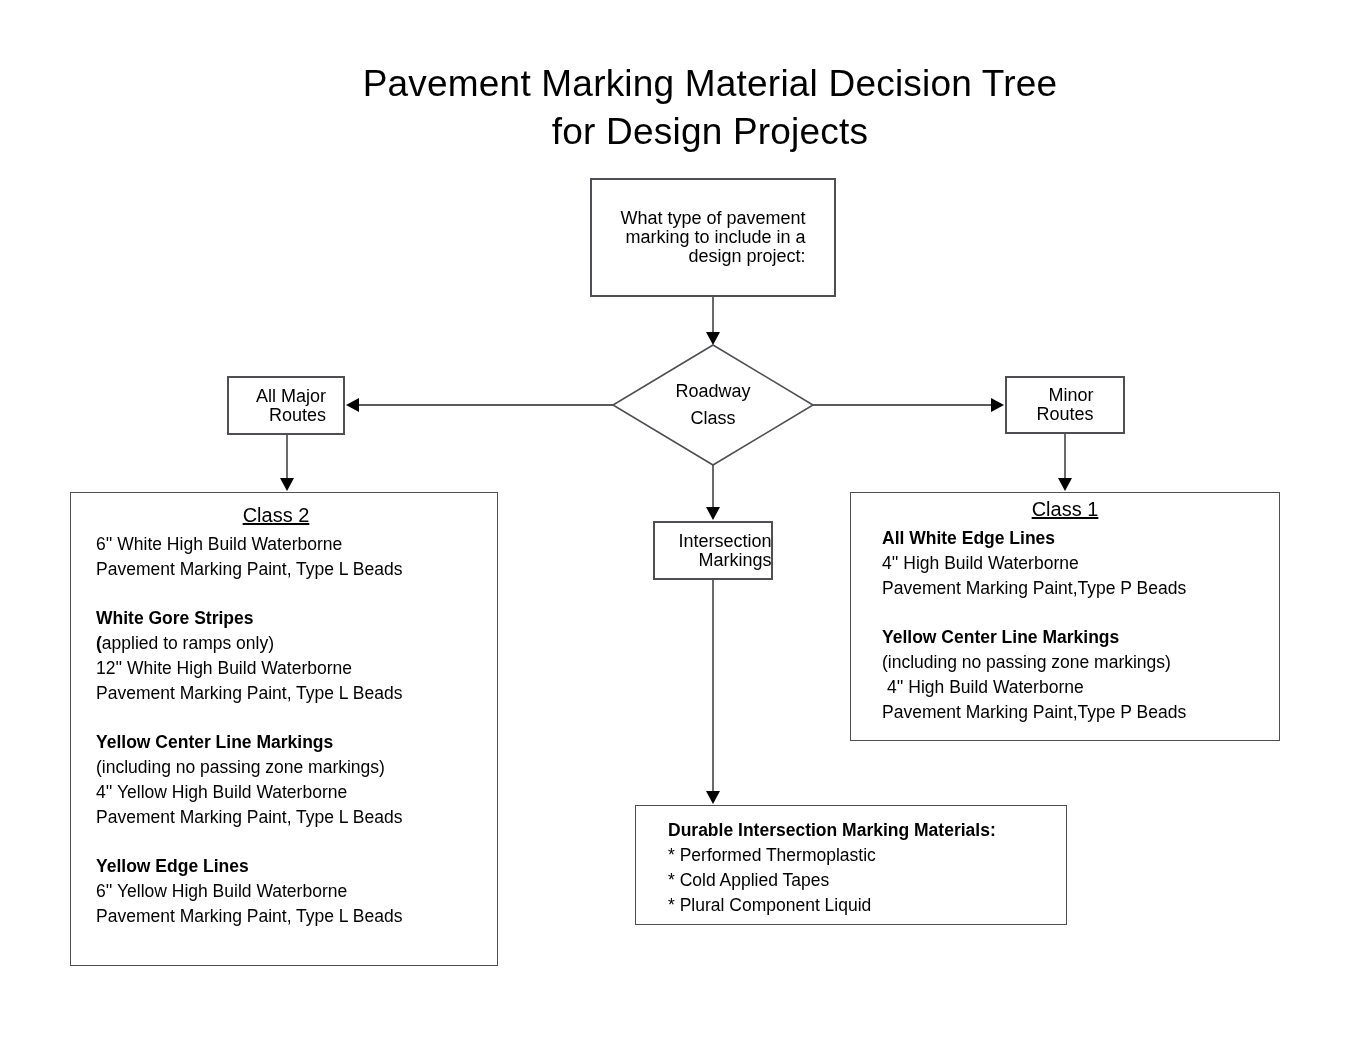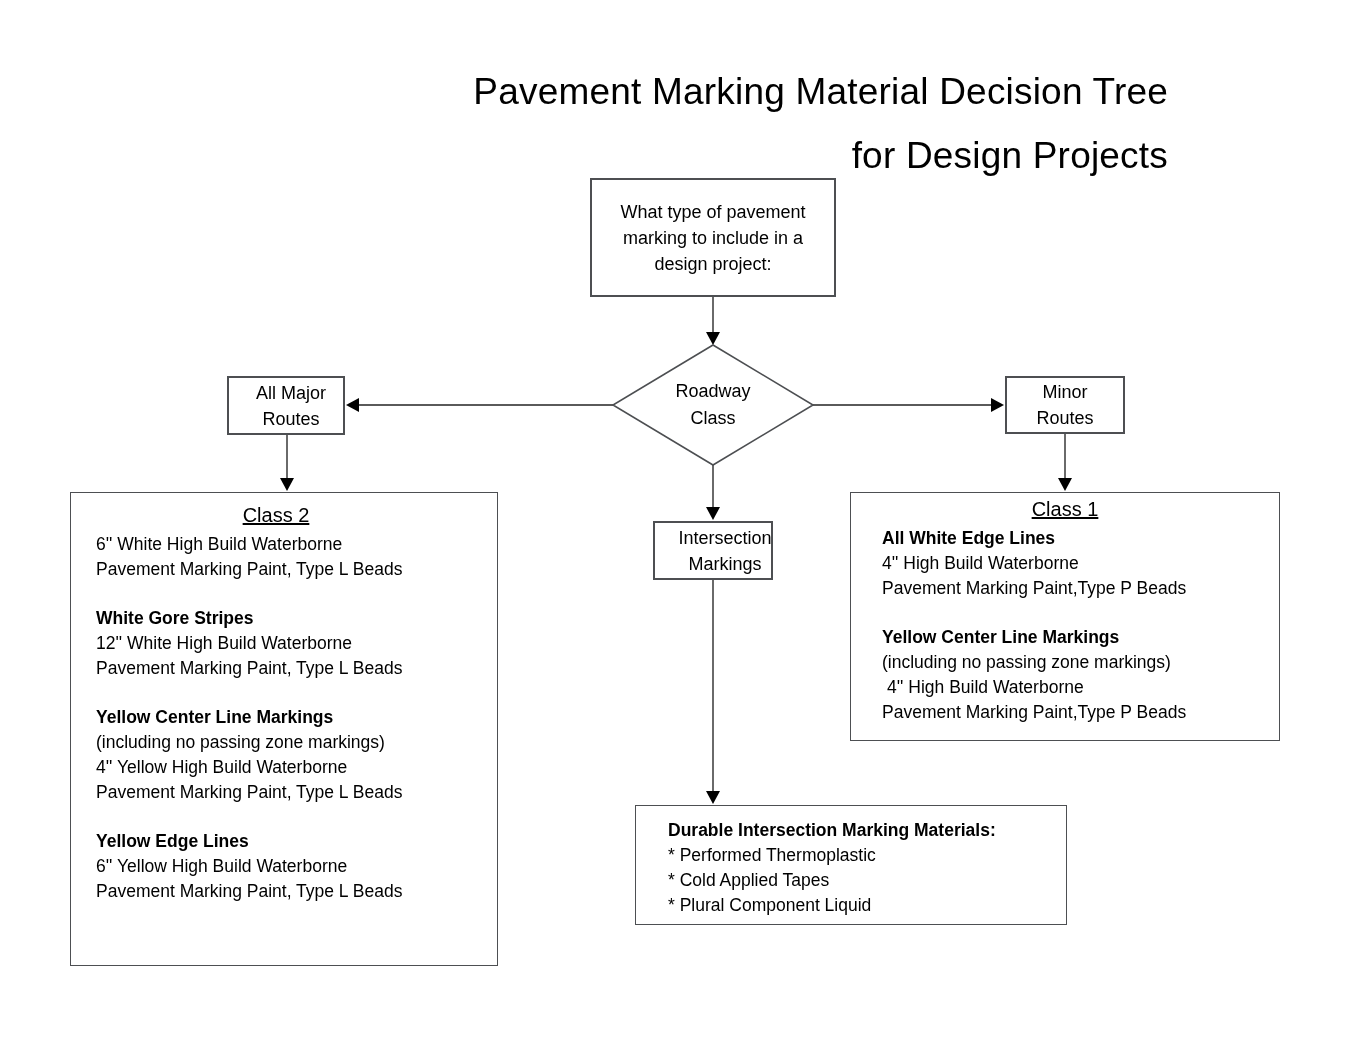--- a/index.html
+++ b/index.html
@@ -17,40 +17,41 @@
     overflow: hidden;
   }
   #connectors {
     position: absolute;
     left: 0; top: 0;
     width: 1350px; height: 1043px;
     pointer-events: none;
   }
   .abs { position: absolute; }
   .title {
-    left: 268px; top: 60px; width: 900px;
-    text-align: right;
+    left: 260px; top: 60px; width: 900px;
+    text-align: center;
     font-size: 37px;
-    line-height: 64px;
+    line-height: 48px;
     white-space: pre-line;
     letter-spacing: 0.2px;
   }
   .node {
     background: #ffffff;
     border: 2px solid #4d4f52;
     display: flex;
     align-items: center;
     justify-content: center;
     text-align: center;
     box-sizing: border-box;
   }
   .node-label {
     font-size: 18px;
-    line-height: 26px;
+    line-height: 19px;
     white-space: pre-line;
+    text-align: right;
   }
   .question-box { left: 590px; top: 178px; width: 246px; height: 119px; }
   .major-box   { left: 227px; top: 376px; width: 118px; height: 59px; padding-left: 10px; }
   .minor-box   { left: 1005px; top: 376px; width: 120px; height: 58px; }
   .inter-box   { left: 653px; top: 521px; width: 120px; height: 59px; padding-left: 24px; }
   .diamond-label {
     left: 613px; top: 378px; width: 200px;
     text-align: center;
     font-size: 18px;
     line-height: 27px;
@@ -134,20 +135,21 @@
   </div>
 
   <div class="abs detail-box class2-box">
     <div class="class-header">Class 2</div>
     <div class="section">
       <div>6'' White High Build Waterborne</div>
       <div>Pavement Marking Paint, Type L Beads</div>
     </div>
     <div class="section">
       <div class="b">White Gore Stripes</div>
+      <div><span class="b">(</span><span>applied to ramps only)</span></div>
       <div>12'' White High Build Waterborne</div>
       <div>Pavement Marking Paint, Type L Beads</div>
     </div>
     <div class="section">
       <div class="b">Yellow Center Line Markings</div>
       <div>(including no passing zone markings)</div>
       <div>4'' Yellow High Build Waterborne</div>
       <div>Pavement Marking Paint, Type L Beads</div>
     </div>
     <div class="section">

